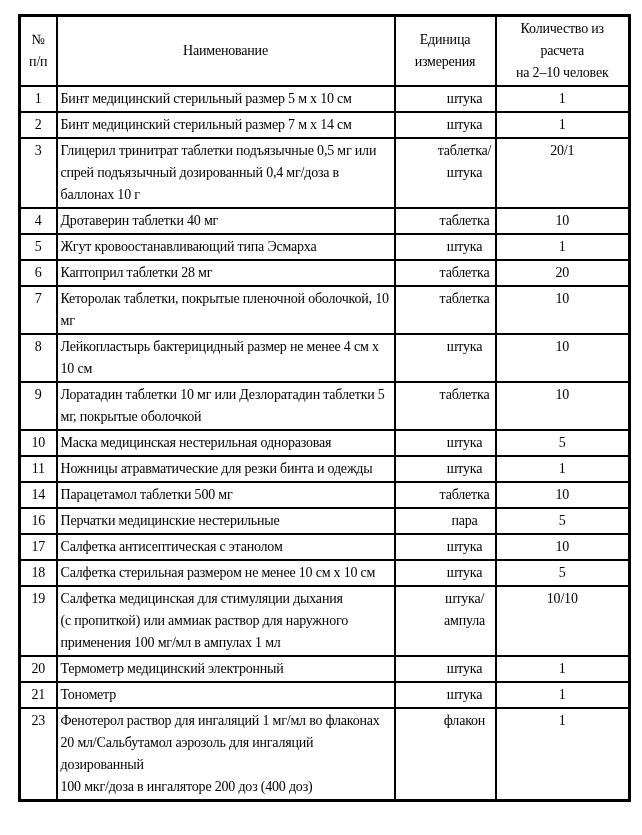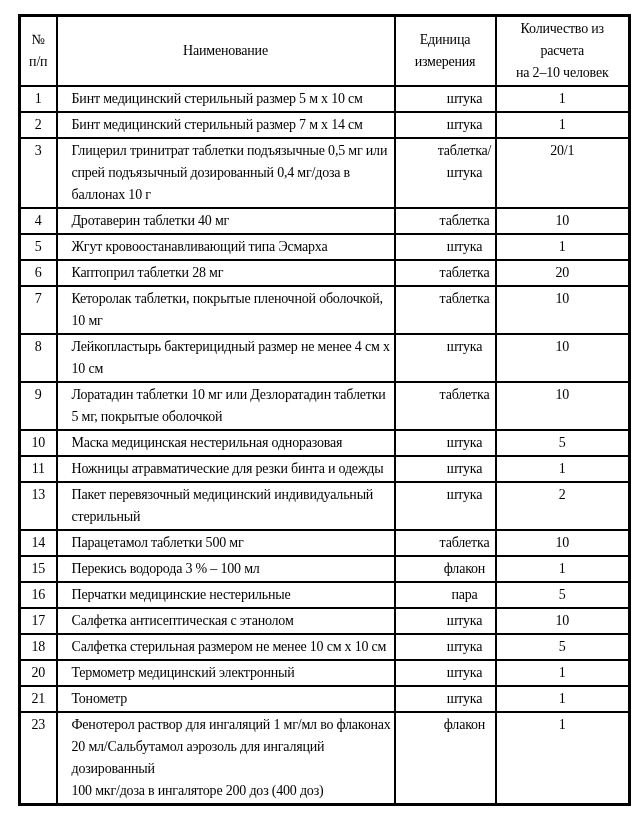--- a/index.html
+++ b/index.html
@@ -38,21 +38,21 @@
     overflow-wrap: break-word;
   }
   thead th {
     text-align: center;
     vertical-align: middle;
   }
   tbody td {
     vertical-align: top;
   }
   td.num  { text-align: center; }
-  td.name { text-align: left; padding-left: 14px; padding-right: 2px; }
+  td.name { text-align: left; padding-left: 3px; padding-right: 2px; }
   td.unit { text-align: center; padding-left: 41px; }
   td.qty  { text-align: center; }
 </style>
 </head>
 <body>
 
 <div class="page">
   <table class="kit-table">
     <colgroup>
       <col class="c-num">
@@ -143,40 +143,28 @@
   </tr>
 
   <tr>
     <td class="num">11</td>
     <td class="name">Ножницы атравматические для резки бинта и одежды</td>
     <td class="unit">штука</td>
     <td class="qty">1</td>
   </tr>
 
 
-  <tr>
-    <td class="num">13</td>
-    <td class="name">Пакет перевязочный медицинский индивидуальный стерильный</td>
-    <td class="unit">штука</td>
-    <td class="qty">2</td>
-  </tr>
 
   <tr>
     <td class="num">14</td>
     <td class="name">Парацетамол таблетки 500 мг</td>
     <td class="unit">таблетка</td>
     <td class="qty">10</td>
   </tr>
 
-  <tr>
-    <td class="num">15</td>
-    <td class="name">Перекись водорода 3 % – 100 мл</td>
-    <td class="unit">флакон</td>
-    <td class="qty">1</td>
-  </tr>
 
   <tr>
     <td class="num">16</td>
     <td class="name">Перчатки медицинские нестерильные</td>
     <td class="unit">пара</td>
     <td class="qty">5</td>
   </tr>
 
   <tr>
     <td class="num">17</td>
@@ -185,20 +173,28 @@
     <td class="qty">10</td>
   </tr>
 
   <tr>
     <td class="num">18</td>
     <td class="name">Салфетка стерильная размером не менее 10 см x 10 см</td>
     <td class="unit">штука</td>
     <td class="qty">5</td>
   </tr>
 
+  <tr>
+    <td class="num">19</td>
+    <td class="name">Салфетка медицинская для стимуляции дыхания
+(с пропиткой) или аммиак раствор для наружного
+применения 100 мг/мл в ампулах 1 мл</td>
+    <td class="unit">штука/ампула</td>
+    <td class="qty">10/10</td>
+  </tr>
 
   <tr>
     <td class="num">20</td>
     <td class="name">Термометр медицинский электронный</td>
     <td class="unit">штука</td>
     <td class="qty">1</td>
   </tr>
 
   <tr>
     <td class="num">21</td>

